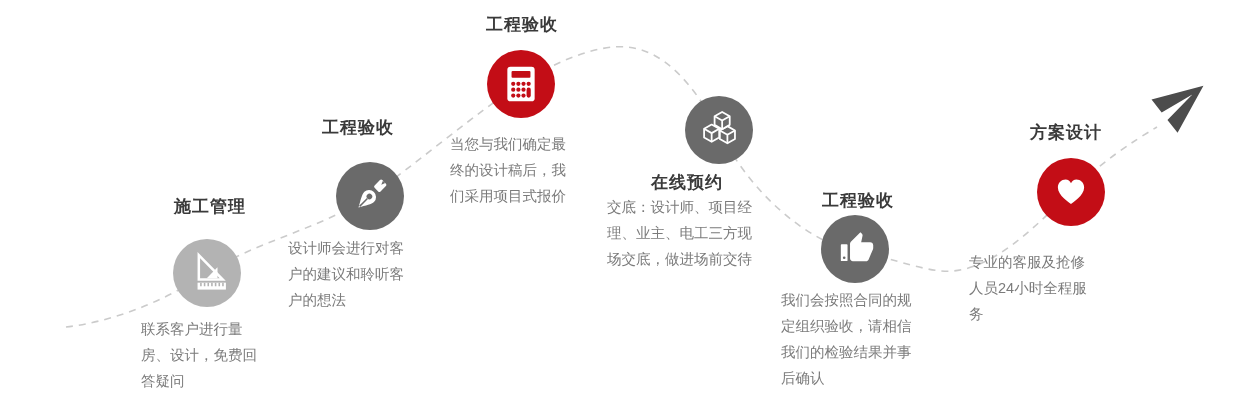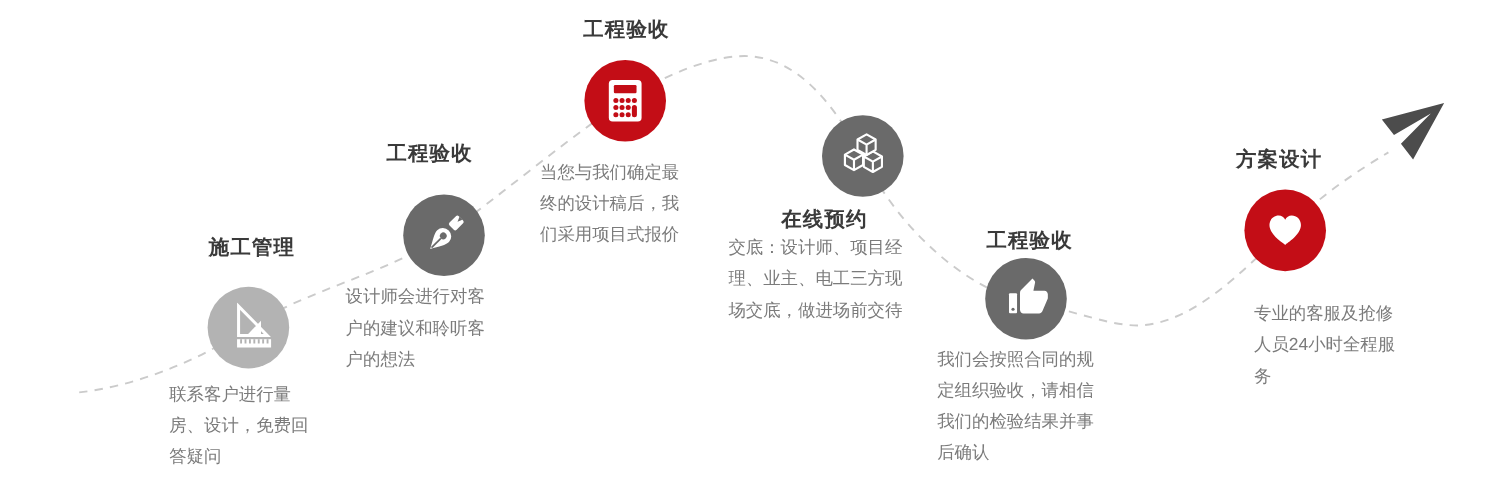--- a/index.html
+++ b/index.html
@@ -39,21 +39,21 @@
   .s4 .circle { left:685px; top:96px; }
   .s4 .title  { left:622px; top:171px; }
   .s4 .desc   { left:607px; top:194px; width:162px; }
   
   .s5 .title  { left:793px; top:189px; }
   .s5 .circle { left:821px; top:215px; }
   .s5 .desc   { left:781px; top:287px; width:150px; }
   
   .s6 .title  { left:1001px; top:121px; }
   .s6 .circle { left:1037px; top:158px; }
-  .s6 .desc   { left:1045px; top:249px; width:146px; }
+  .s6 .desc   { left:969px; top:249px; width:146px; }
 </style>
 </head>
 <body>
 
 <div class="canvas">
 
   <svg class="bg-layer" viewBox="0 0 1245 402">
     <path d="M 66 327
          C 110 322, 162 303, 207 273
          C 252 243, 325 227, 370 196

